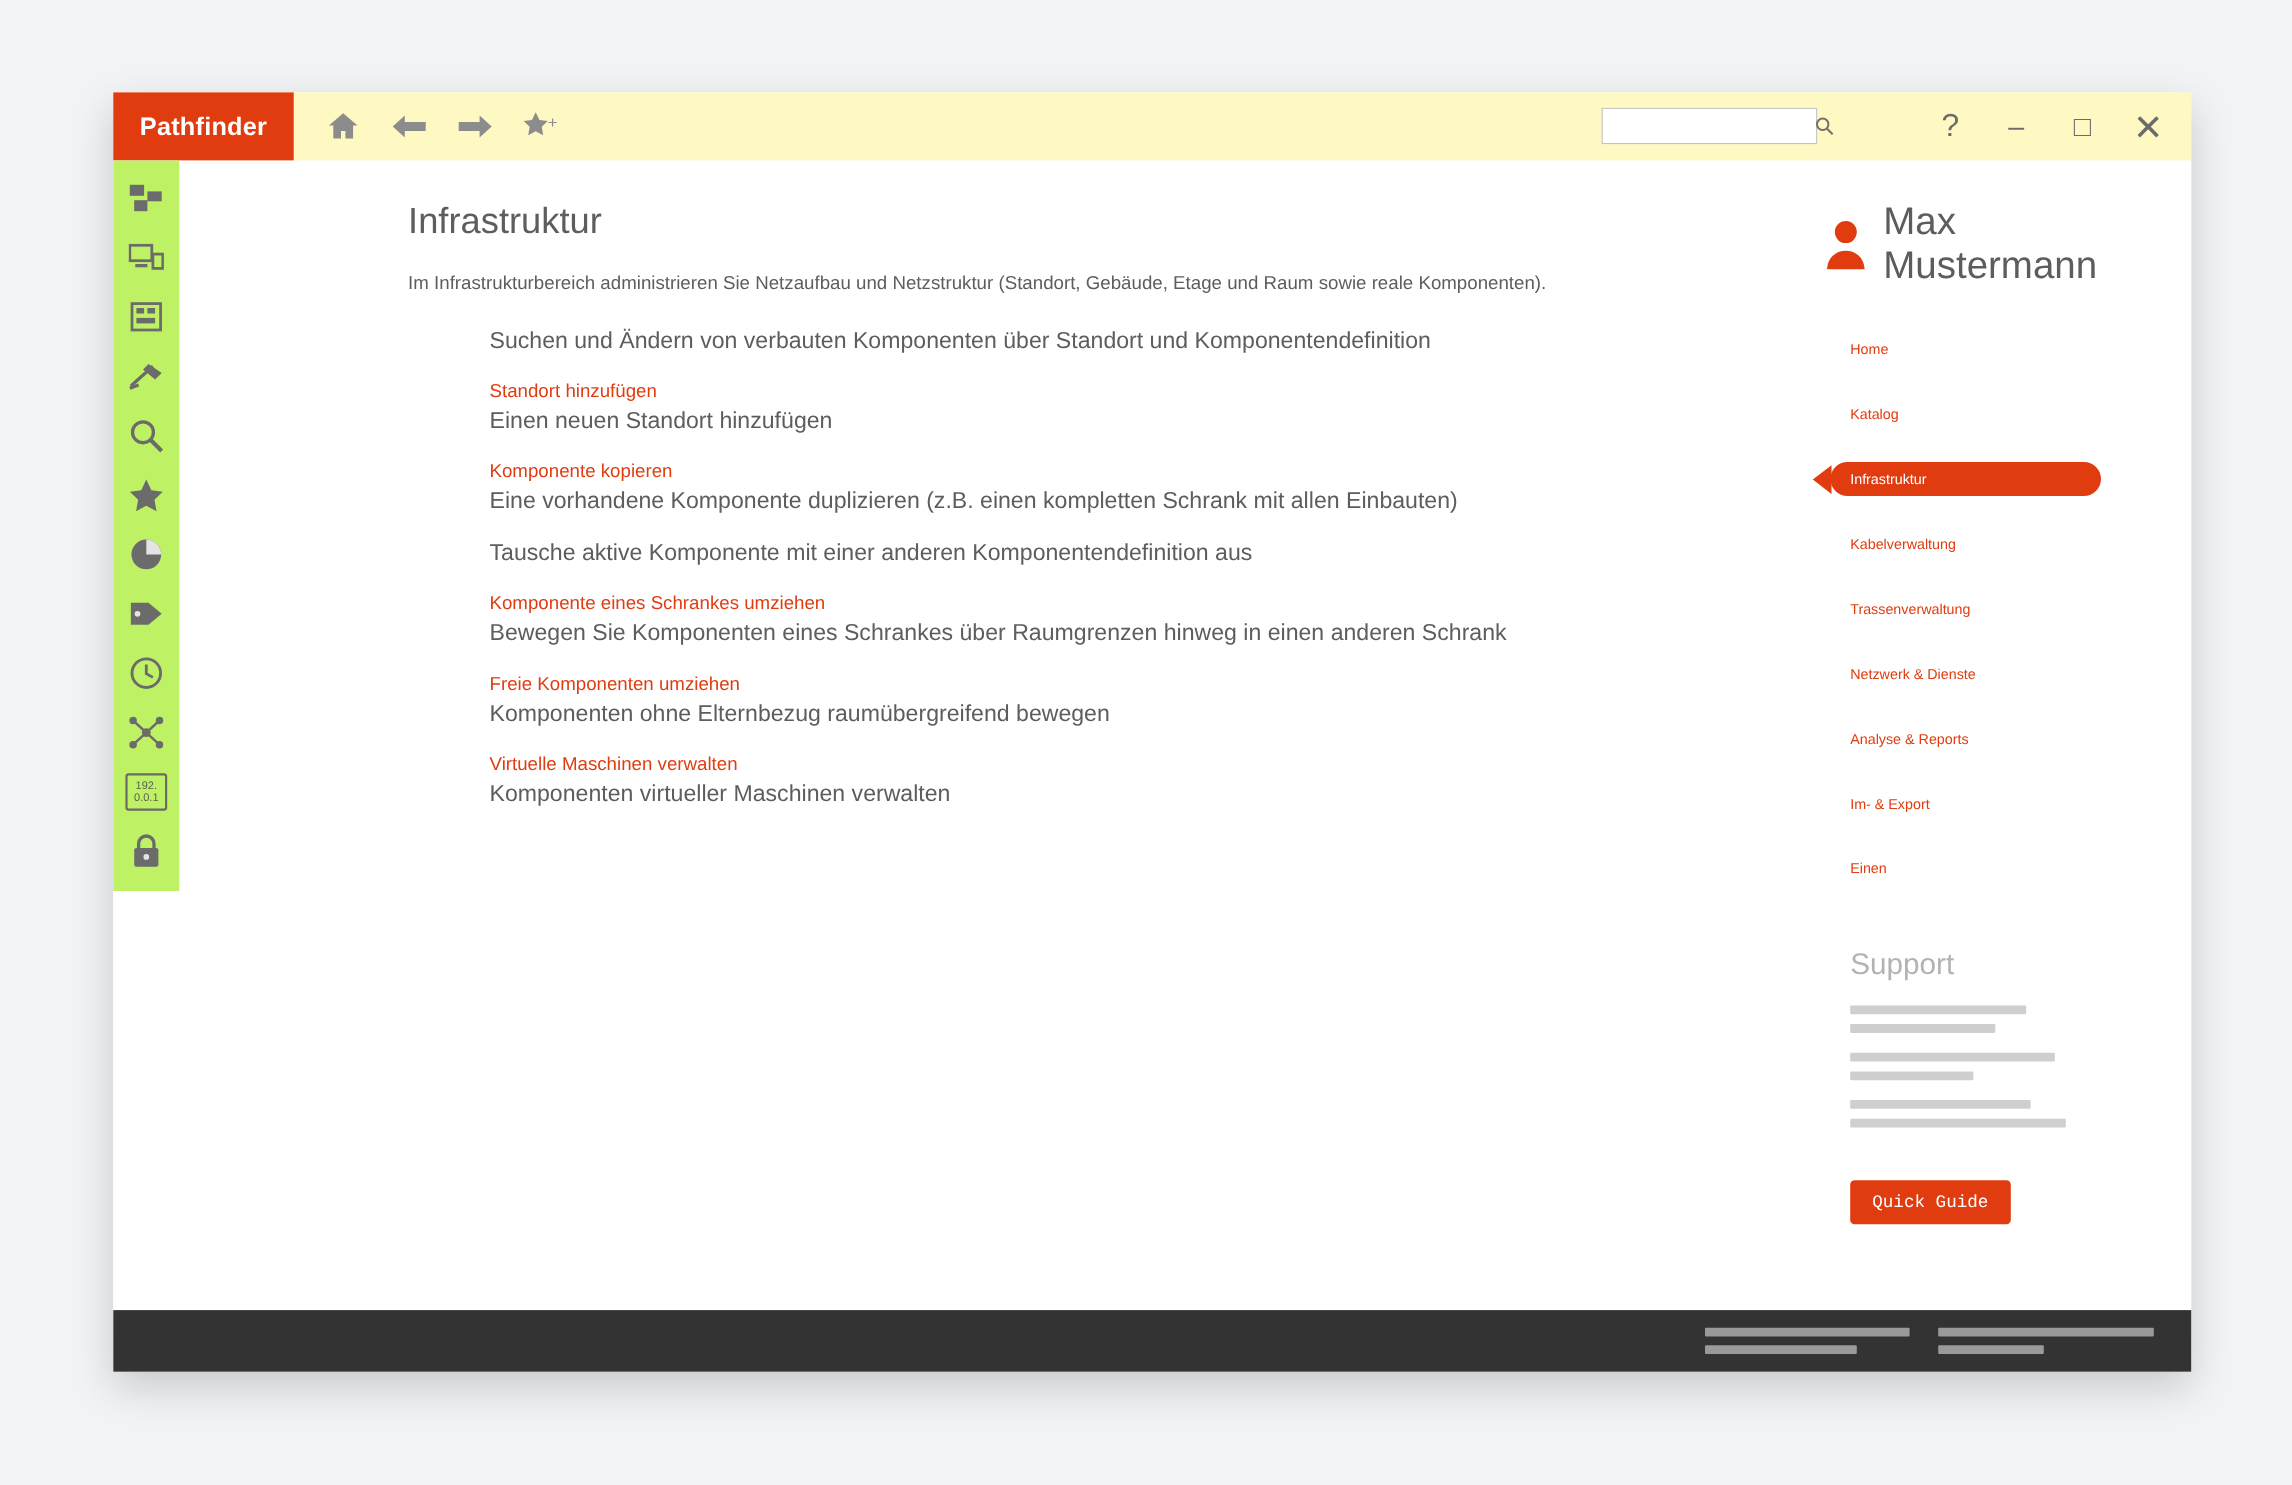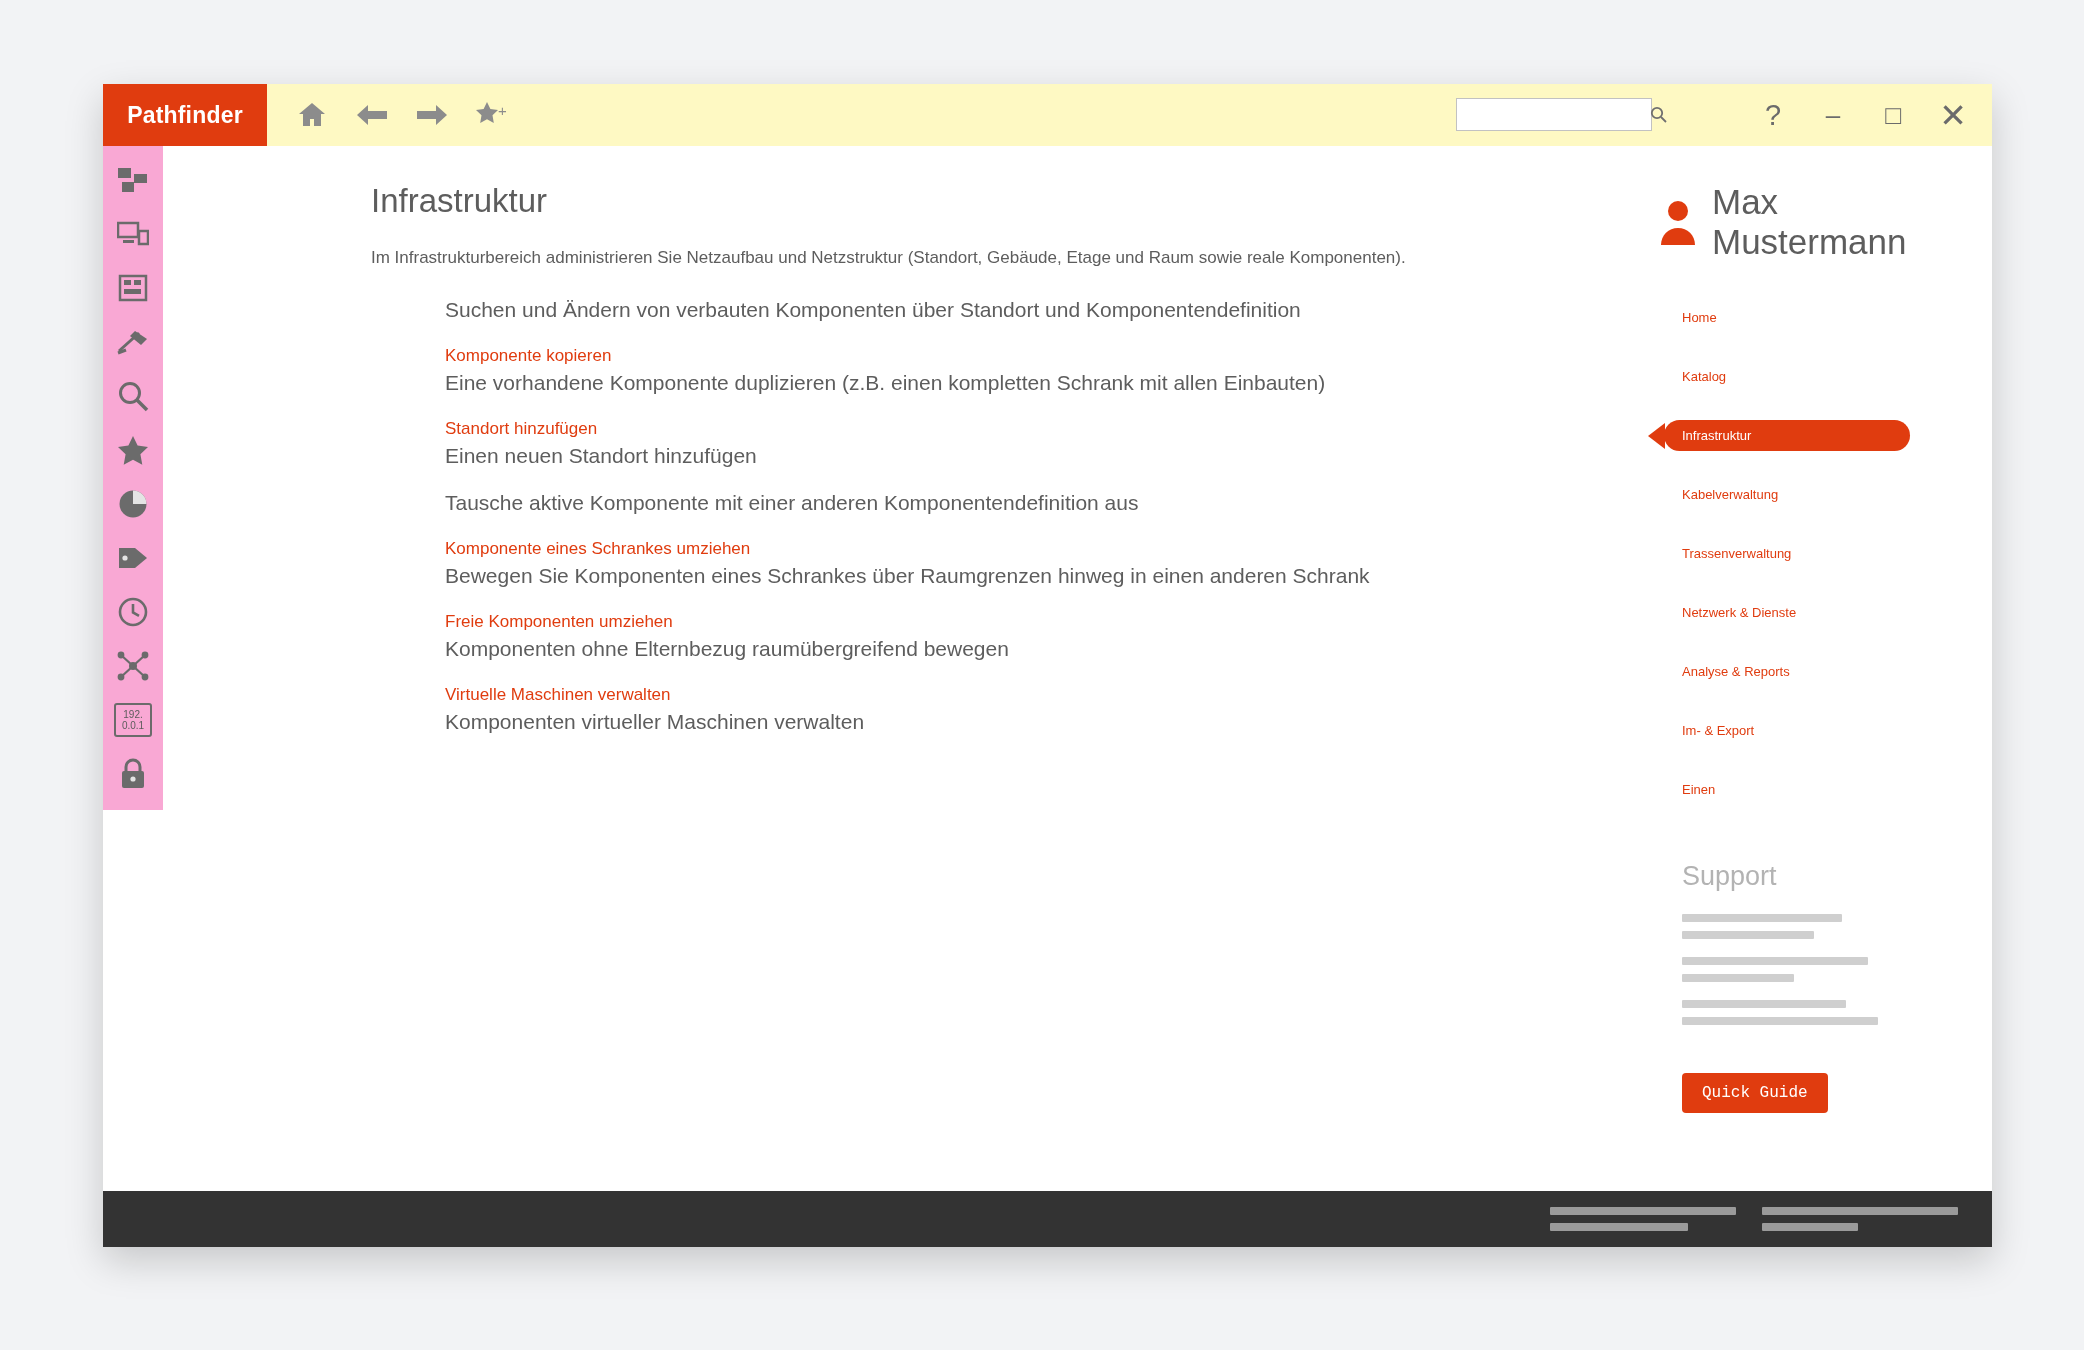--- a/index.html
+++ b/index.html
@@ -118,21 +118,21 @@
     height: calc(100% - 62px);
     background: #ffffff;
   }
 
   
   .sidebar {
     position: absolute;
     left: 0;
     top: 0;
     width: 60px;
-    background: #f9a8d4;
+    background: #bef264;
     padding-top: 12px;
     padding-bottom: 14px;
     display: flex;
     flex-direction: column;
     align-items: center;
     gap: 10px;
   }
   .side-icon {
     width: 44px;
     height: 44px;
@@ -422,26 +422,26 @@
 
     <div class="content">
       <h1 class="page-title">Infrastruktur</h1>
       <p class="page-intro">Im Infrastrukturbereich administrieren Sie Netzaufbau und Netzstruktur (Standort, Gebäude, Etage und Raum sowie reale Komponenten).</p>
 
       <div class="link-list">
         <div class="link-item">
           <div class="link-desc">Suchen und Ändern von verbauten Komponenten über Standort und Komponentendefinition</div>
         </div>
         <div class="link-item">
+          <div class="link-title">Standort hinzufügen</div>
+          <div class="link-desc">Einen neuen Standort hinzufügen</div>
+        </div>
+        <div class="link-item">
           <div class="link-title">Komponente kopieren</div>
           <div class="link-desc">Eine vorhandene Komponente duplizieren (z.B. einen kompletten Schrank mit allen Einbauten)</div>
-        </div>
-        <div class="link-item">
-          <div class="link-title">Standort hinzufügen</div>
-          <div class="link-desc">Einen neuen Standort hinzufügen</div>
         </div>
         <div class="link-item">
           <div class="link-desc">Tausche aktive Komponente mit einer anderen Komponentendefinition aus</div>
         </div>
         <div class="link-item">
           <div class="link-title">Komponente eines Schrankes umziehen</div>
           <div class="link-desc">Bewegen Sie Komponenten eines Schrankes über Raumgrenzen hinweg in einen anderen Schrank</div>
         </div>
         <div class="link-item">
           <div class="link-title">Freie Komponenten umziehen</div>

